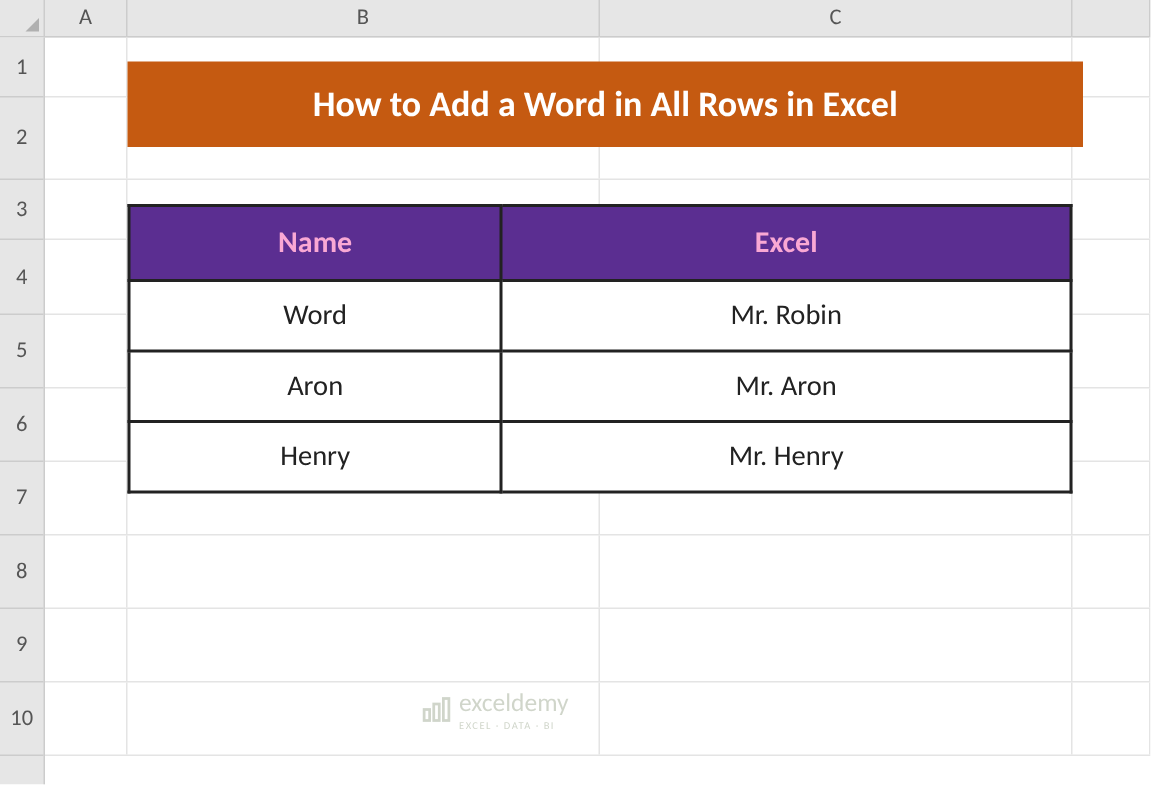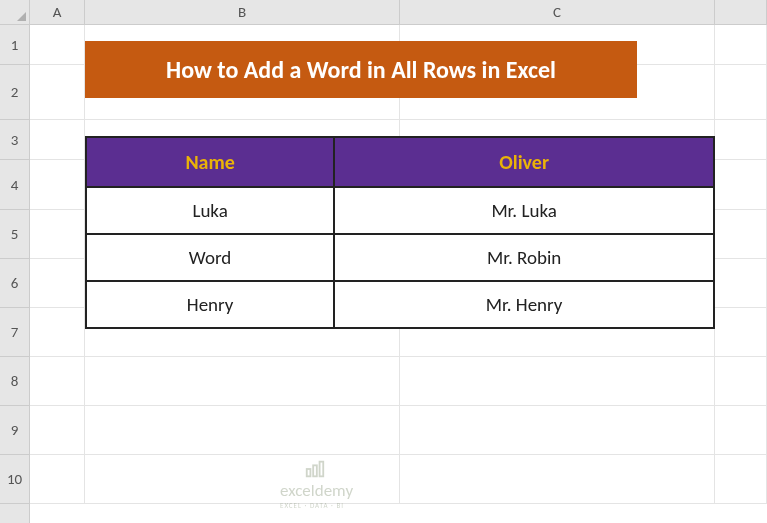--- a/index.html
+++ b/index.html
@@ -13,27 +13,27 @@
     
     .row-headers { position: absolute; left: 0; top: 25px; width: 30px; bottom: 0; background: #e6e6e6; border-right: 1px solid #ccc; }
     .row-header { display: flex; align-items: center; justify-content: center; font-size: 15px; color: #555; border-bottom: 1px solid #ccc; }
     
     .grid-area { position: absolute; left: 30px; top: 25px; right: 0; bottom: 0; }
     .grid-row { display: flex; border-bottom: 1px solid #e4e4e4; }
     .grid-cell { border-right: 1px solid #e4e4e4; }
     
     .content-overlay { position: absolute; left: 30px; top: 25px; right: 0; bottom: 0; padding: 16px 40px 0 55px; }
     
-    .title-bar { background: #c55a11; color: #fff; font-weight: bold; font-size: 24px; text-align: center; padding: 14px 0; width: 552px; }
+    .title-bar { background: #c55a11; color: #fff; font-weight: bold; font-size: 24px; text-align: center; padding: 14px 0; width: 637px; }
     
     .data-table { margin-top: 38px; border-collapse: collapse; width: 630px; }
-    .data-table th { background: #5b2e91; color: #eab308; font-weight: bold; font-size: 20px; padding: 12px 0; border: 2px solid #222; text-align: center; }
+    .data-table th { background: #5b2e91; color: #f9a8d4; font-weight: bold; font-size: 20px; padding: 12px 0; border: 2px solid #222; text-align: center; }
     .data-table td { font-size: 19px; padding: 11px 0; border: 2px solid #222; text-align: center; color: #222; background: #fff; }
     
-    .watermark { position: absolute; left: 280px; top: 458px; display: flex; align-items: center; opacity: 0.35; color: #7a8a6a; font-size: 17px; flex-direction: column; }
+    .watermark { position: absolute; left: 280px; top: 458px; display: flex; align-items: center; opacity: 0.35; color: #7a8a6a; font-size: 17px; }
     .watermark-icon { width: 22px; height: 22px; margin-right: 4px; }
     .watermark-sub { font-size: 7px; letter-spacing: 1px; color: #7a8a6a; }
   </style>
 </head>
 <body>
 
 <div class="select-all"></div>
 
 <div class="col-headers">
     <div class="col-header" style="width: 55px;">A</div>
@@ -117,31 +117,31 @@
       <div class="grid-cell" style="width: 52px;"></div>
     </div>
   </div>
 
 <div class="content-overlay">
   <div class="title-bar">How to Add a Word in All Rows in Excel</div>
   <table class="data-table">
     <thead>
       <tr>
         <th>Name</th>
-        <th>Oliver</th>
+        <th>Excel</th>
       </tr>
     </thead>
     <tbody>
         <tr>
-          <td>Luka</td>
-          <td>Mr. Luka</td>
+          <td>Word</td>
+          <td>Mr. Robin</td>
         </tr>
         <tr>
-          <td>Word</td>
-          <td>Mr. Robin</td>
+          <td>Aron</td>
+          <td>Mr. Aron</td>
         </tr>
         <tr>
           <td>Henry</td>
           <td>Mr. Henry</td>
         </tr>
       </tbody>
   </table>
 </div>
 
 <div class="watermark">

